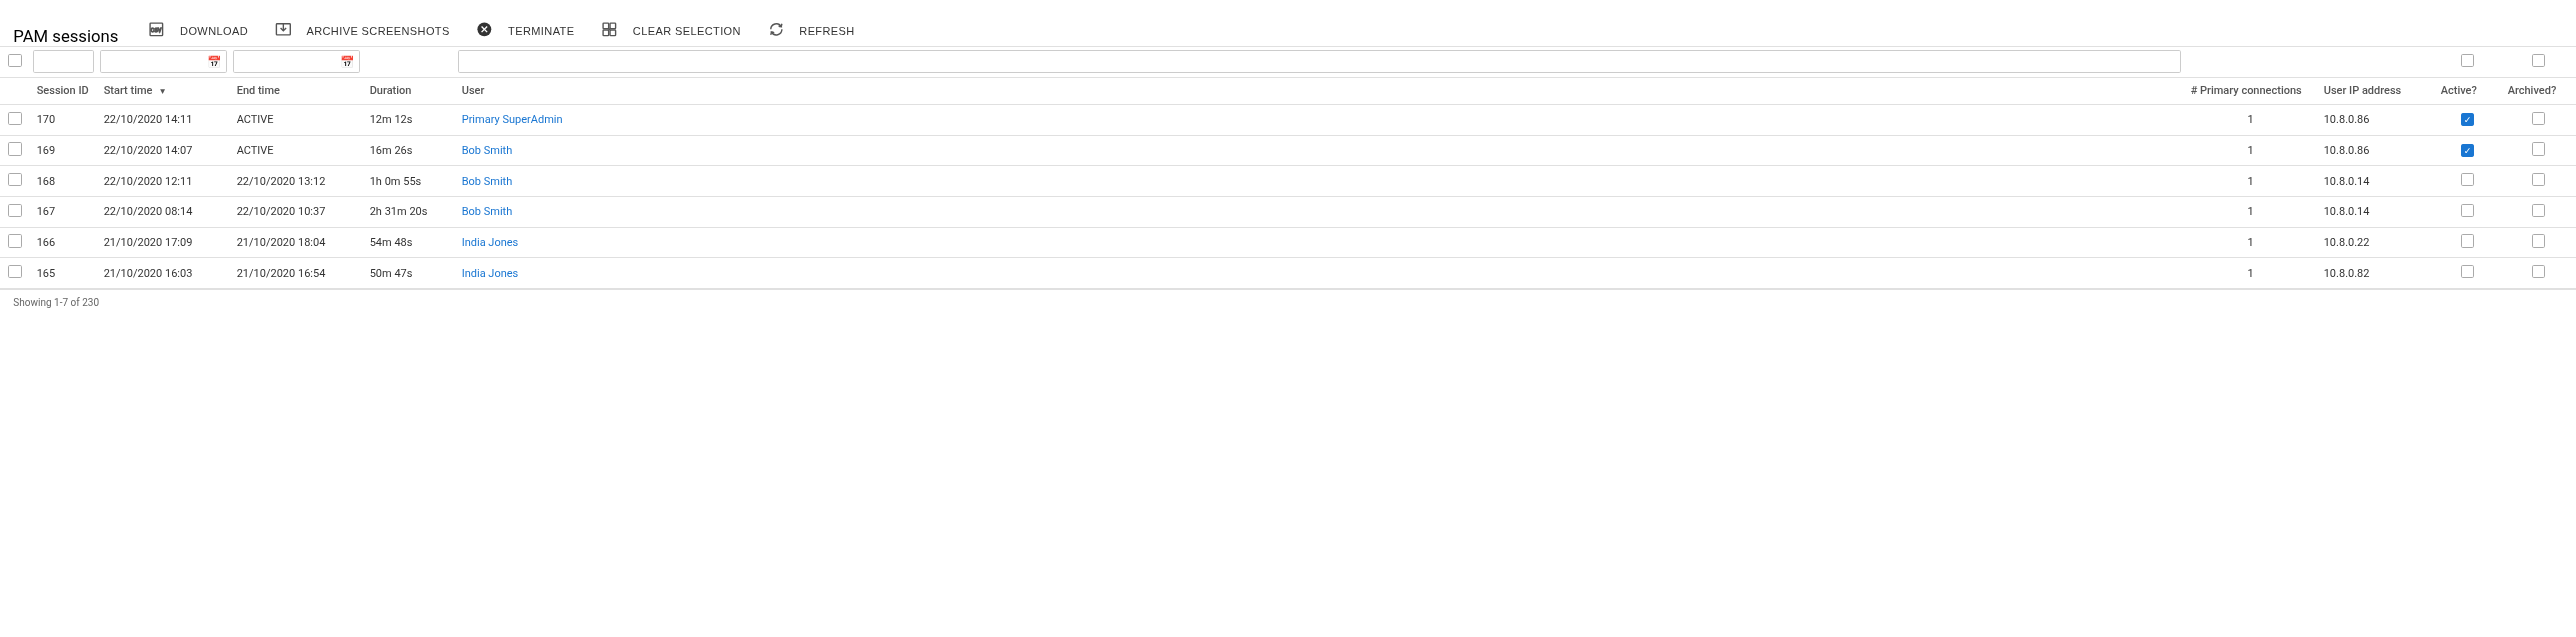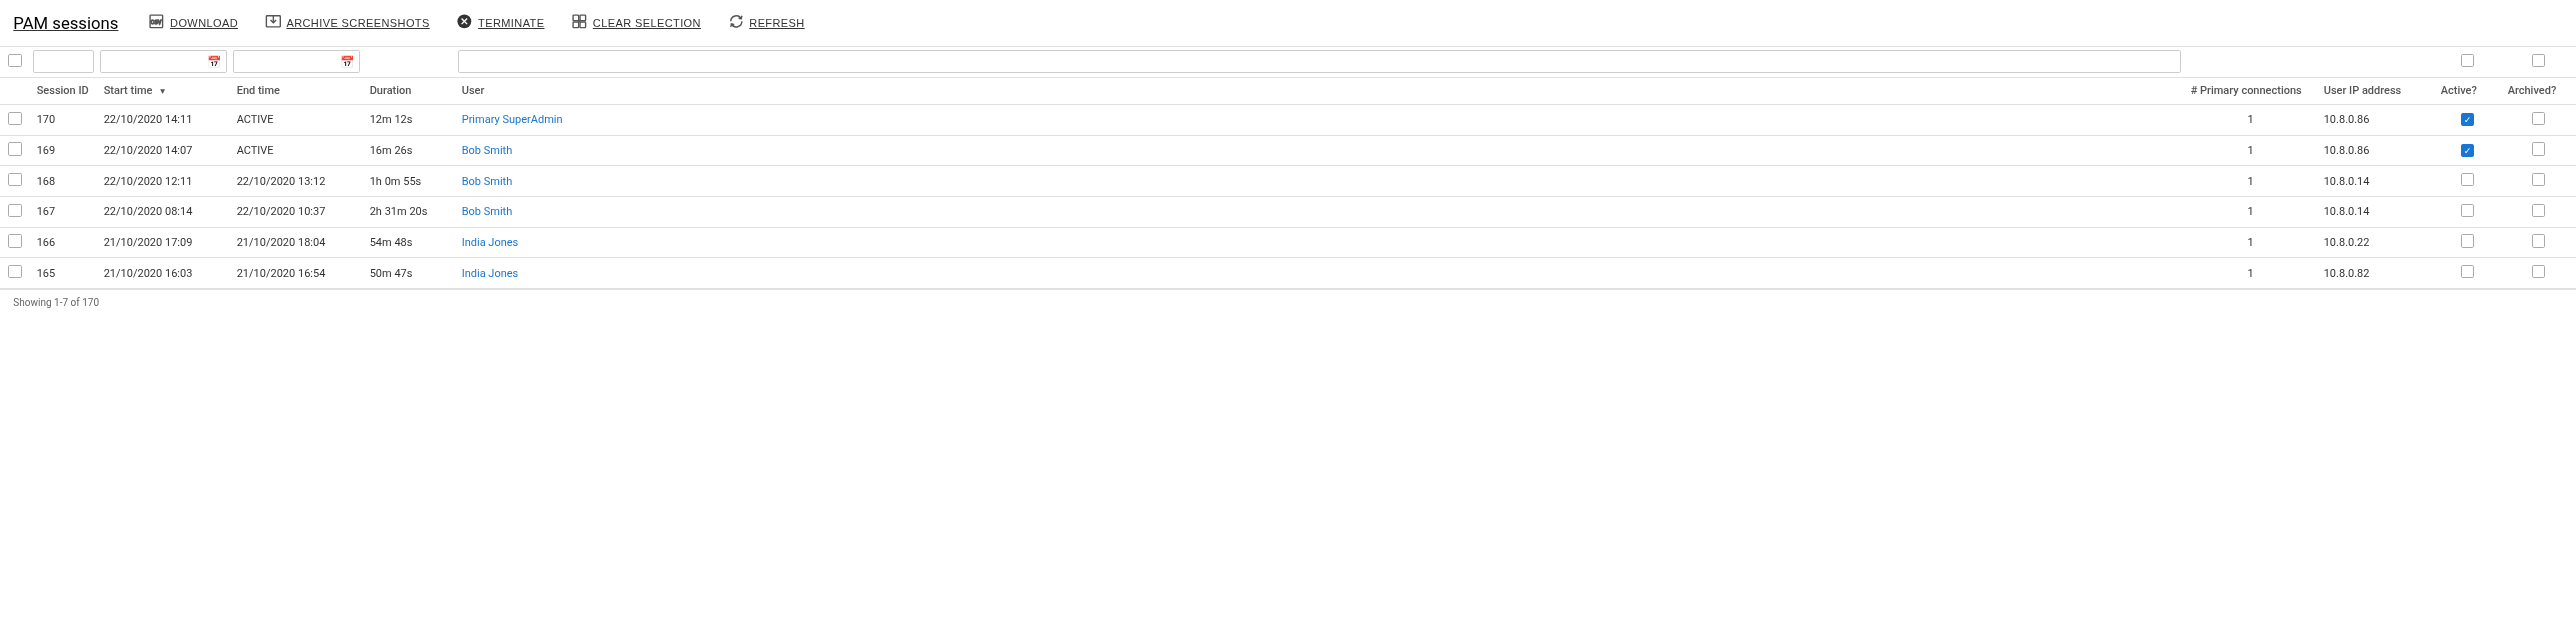--- a/index.html
+++ b/index.html
@@ -4,38 +4,37 @@
   <style>
     * { box-sizing: border-box; margin: 0; padding: 0; }
     body {
       font-family: 'Roboto', Arial, sans-serif;
       font-size: 11px;
       background: #fff;
       color: #333;
     }
     .toolbar {
       display: flex;
-      align-items: center;
+      align-items: flex-end;
       padding: 0 13.3px;
       height: 47px;
       border-bottom: 0.8px solid #e0e0e0;
       gap: 6.7px;
-      text-decoration: underline;
     }
     .toolbar-title {
       font-size: 16.7px;
       font-weight: 400;
       color: #000;
       margin-right: 13.3px;
       white-space: nowrap;
     }
     .toolbar-btn {
       display: flex;
       align-items: center;
-      gap: 5px;
+      gap: 15px;
       padding: 5px 10px;
       background: none;
       border: none;
       cursor: pointer;
       font-size: 11px;
       font-weight: 500;
       color: #333;
       letter-spacing: 0.4px;
       white-space: nowrap;
     }
@@ -344,15 +343,15 @@
           <td class="col-connections connections-center">1</td>
           <td class="col-ip">10.8.0.82</td>
           <td class="col-active active-center"><div class="checkbox-custom" style="margin: auto;"></div></td>
           <td class="col-archived active-center"><div class="checkbox-custom" style="margin: auto;"></div></td>
         </tr>
       </tbody>
   </table>
 </div>
 
 <div class="status-footer">
-  <span>Showing 1-7 of 170</span>
+  <span>Showing 1-7 of 230</span>
 </div>
 
 
 </body></html>

